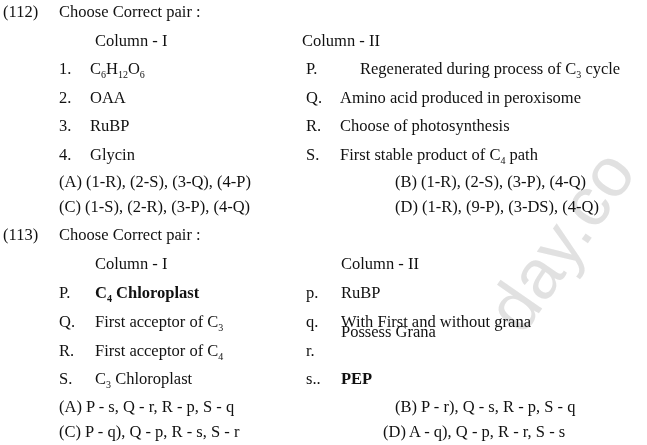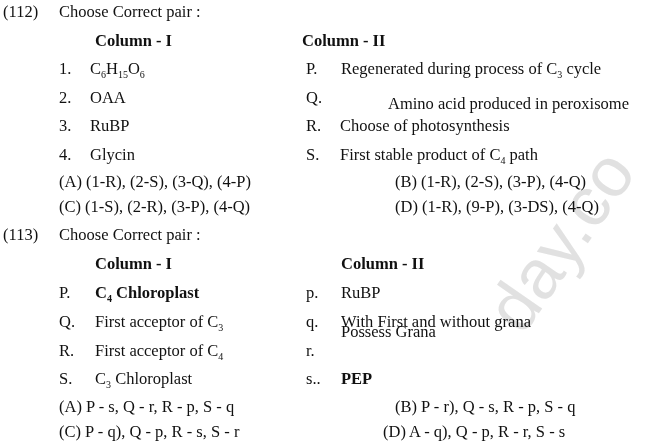--- a/index.html
+++ b/index.html
@@ -3,21 +3,21 @@
 <meta charset="utf-8">
 <style>
   html, body { margin: 0; padding: 0; }
   body {
     width: 647px; height: 445px; overflow: hidden; position: relative;
     background: #ffffff; color: #111111;
     font-family: "Liberation Serif", "DejaVu Serif", serif;
     font-size: 16.5px;
   }
   .t { position: absolute; white-space: nowrap; line-height: 20px; }
-  .b { font-weight: bold; }
+  .b { font-weight: normal; }
   sub { font-size: 10px; vertical-align: -4px; line-height: 0; }
   .wm {
     position: absolute; left: 470px; top: 300px;
     font-family: "Liberation Sans", "DejaVu Sans", sans-serif;
     font-size: 70px; color: #d8d8d8; opacity: 0.75;
     transform: rotate(-55deg); transform-origin: left top;
     white-space: nowrap; pointer-events: none; z-index: 0;
   }
   .content { position: relative; z-index: 1; }
 </style>
@@ -29,36 +29,36 @@
 <div class="content">
 
   <div>
     <span class="t" style="left:3px;top:2px;">(112)</span>
     <span class="t" style="left:59px;top:2px;">Choose Correct pair :</span>
 
     <span class="t b" style="left:95px;top:31px;">Column - I</span>
     <span class="t b" style="left:302px;top:31px;">Column - II</span>
 
     <span class="t" style="left:59px;top:59px;">1.</span>
-    <span class="t" style="left:90px;top:59px;"><span>C</span><sub>6</sub><span>H</span><sub>15</sub><span>O</span><sub>6</sub></span>
+    <span class="t" style="left:90px;top:59px;"><span>C</span><sub>6</sub><span>H</span><sub>12</sub><span>O</span><sub>6</sub></span>
 
     <span class="t" style="left:59px;top:88px;">2.</span>
     <span class="t" style="left:90px;top:88px;">OAA</span>
 
     <span class="t" style="left:59px;top:116px;">3.</span>
     <span class="t" style="left:90px;top:116px;">RuBP</span>
 
     <span class="t" style="left:59px;top:145px;">4.</span>
     <span class="t" style="left:90px;top:145px;">Glycin</span>
 
     <span class="t" style="left:306px;top:59px;">P.</span>
-    <span class="t" style="left:341px;top:59px;text-align:center;"><span>Regenerated during process of C</span><sub>3</sub><span> cycle</span></span>
+    <span class="t" style="left:360px;top:59px;text-align:center;"><span>Regenerated during process of C</span><sub>3</sub><span> cycle</span></span>
 
     <span class="t" style="left:306px;top:88px;">Q.</span>
-    <span class="t" style="left:340px;top:94px;margin-left:48px;">Amino acid produced in peroxisome</span>
+    <span class="t" style="left:340px;top:88px;">Amino acid produced in peroxisome</span>
 
     <span class="t" style="left:306px;top:116px;">R.</span>
     <span class="t" style="left:340px;top:116px;">Choose of photosynthesis</span>
 
     <span class="t" style="left:306px;top:145px;">S.</span>
     <span class="t" style="left:340px;top:145px;"><span>First stable product of C</span><sub>4</sub><span> path</span></span>
 
     <span class="t" style="left:59px;top:172px;">(A) (1-R), (2-S), (3-Q), (4-P)</span>
     <span class="t" style="left:395px;top:172px;">(B) (1-R), (2-S), (3-P), (4-Q)</span>
     <span class="t" style="left:59px;top:197px;">(C) (1-S), (2-R), (3-P), (4-Q)</span>

